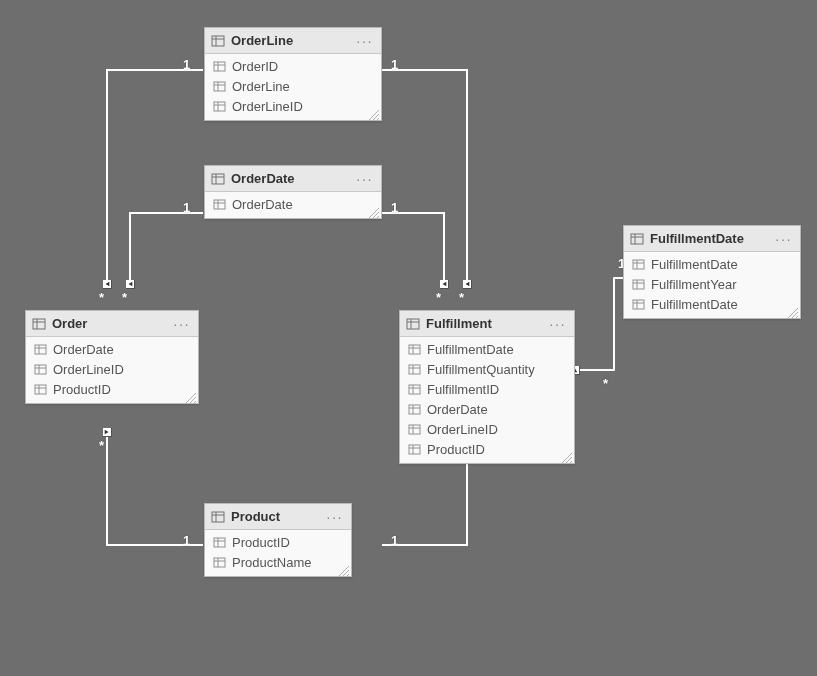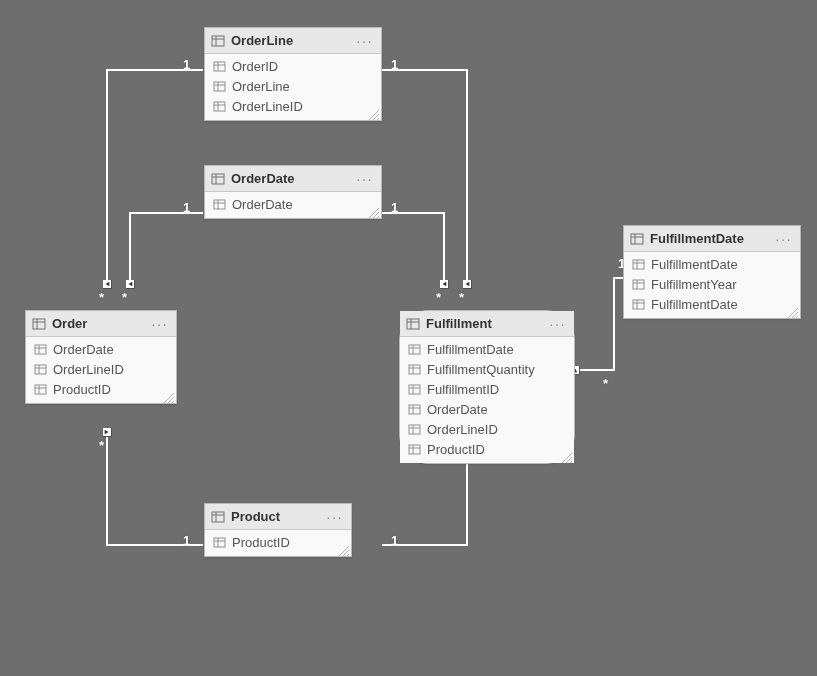--- a/index.html
+++ b/index.html
@@ -199,21 +199,21 @@
             <line x1="5" y1="2" x2="5" y2="11" stroke="#909090"></line>
           </svg></span>
       <span class="field-label">OrderDate</span>
     </div>
   </div>
   <div class="resize-grip"><svg viewBox="0 0 10 10">
         <path d="M0,10 L10,0 M4,10 L10,4 M8,10 L10,8" stroke="#b0b0b0" stroke-width="1"></path>
       </svg></div>
 </div>
 
-<div class="table" style="left:25px; top:310px; width:152px;">
+<div class="table" style="left:25px; top:310px; width:174px;">
   <div class="table-header">
     <span class="icon">
       <svg viewBox="0 0 14 14">
           <rect x="1" y="2" width="12" height="10" fill="none" stroke="#707070"></rect>
           <line x1="1" y1="5" x2="13" y2="5" stroke="#707070"></line>
           <line x1="5" y1="2" x2="5" y2="12" stroke="#707070"></line>
         </svg>
     </span>
     <span class="table-title">Order</span>
     <span class="ellipsis">···</span>
@@ -242,21 +242,21 @@
             <line x1="5" y1="2" x2="5" y2="11" stroke="#909090"></line>
           </svg></span>
       <span class="field-label">ProductID</span>
     </div>
   </div>
   <div class="resize-grip"><svg viewBox="0 0 10 10">
         <path d="M0,10 L10,0 M4,10 L10,4 M8,10 L10,8" stroke="#b0b0b0" stroke-width="1"></path>
       </svg></div>
 </div>
 
-<div class="table" style="left:399px; top:310px; width:176px;border-radius:30px;">
+<div class="table" style="left:399px; top:310px; width:176px;">
   <div class="table-header">
     <span class="icon">
       <svg viewBox="0 0 14 14">
           <rect x="1" y="2" width="12" height="10" fill="none" stroke="#707070"></rect>
           <line x1="1" y1="5" x2="13" y2="5" stroke="#707070"></line>
           <line x1="5" y1="2" x2="5" y2="12" stroke="#707070"></line>
         </svg>
     </span>
     <span class="table-title">Fulfillment</span>
     <span class="ellipsis">···</span>
@@ -373,17 +373,25 @@
   </div>
   <div class="table-body">
     <div class="field-row">
       <span class="icon"><svg viewBox="0 0 13 13">
             <rect x="1" y="2" width="11" height="9" fill="none" stroke="#909090"></rect>
             <line x1="1" y1="5" x2="12" y2="5" stroke="#909090"></line>
             <line x1="5" y1="2" x2="5" y2="11" stroke="#909090"></line>
           </svg></span>
       <span class="field-label">ProductID</span>
     </div>
+    <div class="field-row">
+      <span class="icon"><svg viewBox="0 0 13 13">
+            <rect x="1" y="2" width="11" height="9" fill="none" stroke="#909090"></rect>
+            <line x1="1" y1="5" x2="12" y2="5" stroke="#909090"></line>
+            <line x1="5" y1="2" x2="5" y2="11" stroke="#909090"></line>
+          </svg></span>
+      <span class="field-label">ProductName</span>
+    </div>
   </div>
   <div class="resize-grip"><svg viewBox="0 0 10 10">
         <path d="M0,10 L10,0 M4,10 L10,4 M8,10 L10,8" stroke="#b0b0b0" stroke-width="1"></path>
       </svg></div>
 </div>
 
 </body></html>

